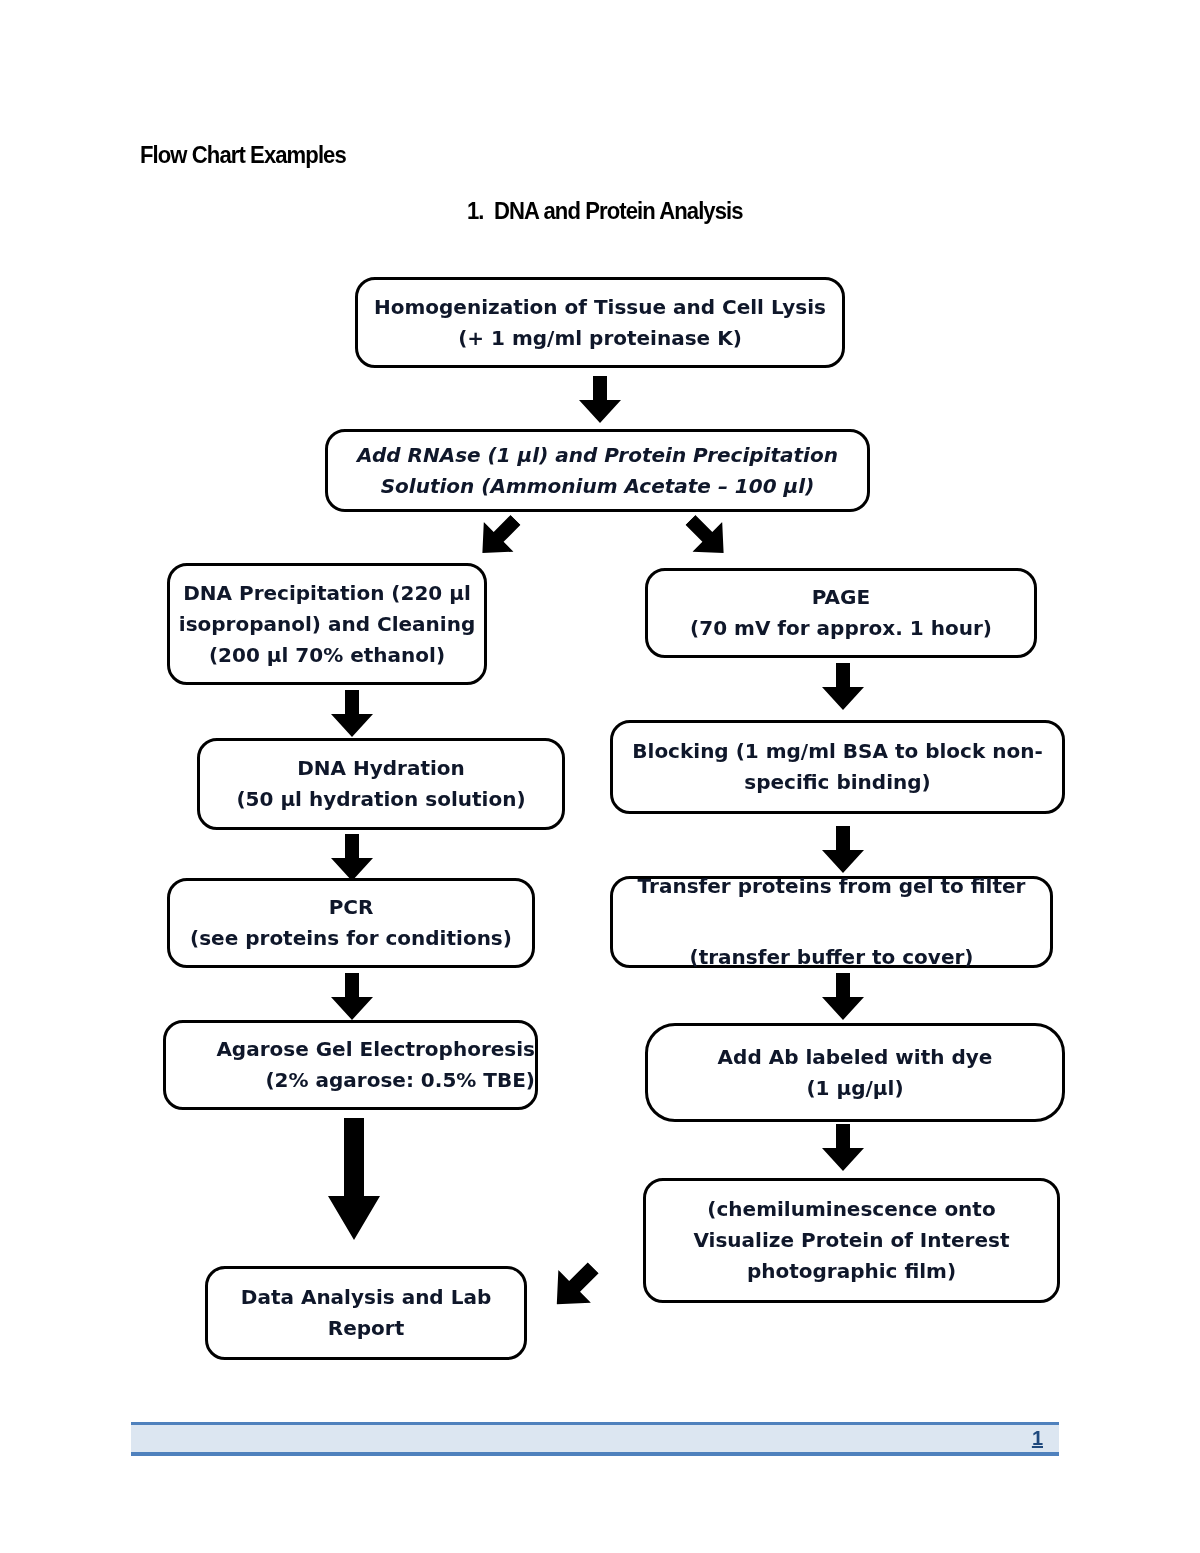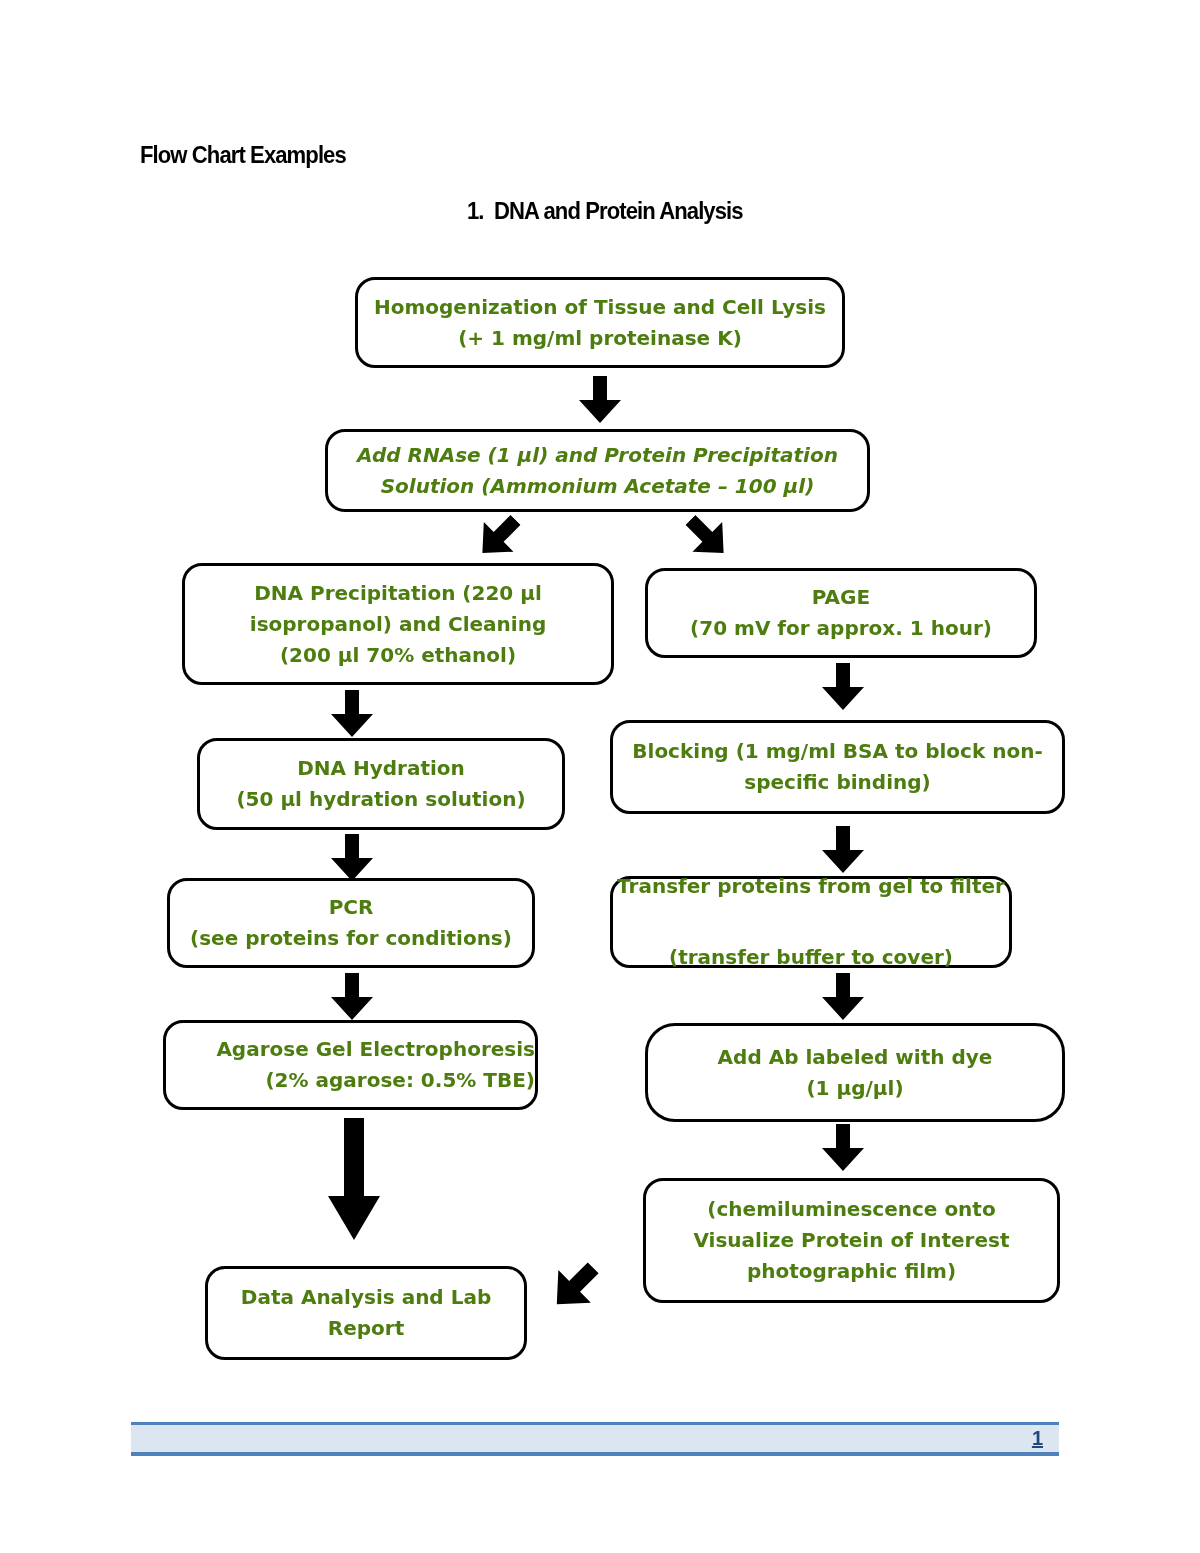--- a/index.html
+++ b/index.html
@@ -27,21 +27,21 @@
     border:3px solid #000000;
     border-radius:20px;
     display:flex;
     flex-direction:column;
     justify-content:center;
     align-items:center;
     text-align:center;
     box-sizing:border-box;
   }
   .fc-line{
-    color:#4d7c0f;
+    color:#0f172a;
     font-weight:bold;
     font-size:20px;
     line-height:31px;
     white-space:nowrap;
   }
   .arrow{position:absolute;}
   .arrow polygon{fill:#000000;}
   .footer-bar{
     position:absolute;
     background:#dce6f1;
@@ -83,21 +83,21 @@
     <div class="fc-line">Solution (Ammonium Acetate – 100 μl)</div>
   </div>
 
   <svg class="arrow" style="left:478px;top:513px;transform:rotate(45deg);" width="42" height="47" viewBox="0 0 42 47">
       <polygon points="14,0 28,0 28,24 42,24 21,47 0,24 14,24"></polygon>
     </svg>
   <svg class="arrow" style="left:686px;top:513px;transform:rotate(-45deg);" width="42" height="47" viewBox="0 0 42 47">
       <polygon points="14,0 28,0 28,24 42,24 21,47 0,24 14,24"></polygon>
     </svg>
 
-  <div class="fc-box" style="left:182px;top:563px;width:432px;height:122px;">
+  <div class="fc-box" style="left:167px;top:563px;width:320px;height:122px;">
     <div class="fc-line">DNA Precipitation (220 μl</div>
     <div class="fc-line">isopropanol) and Cleaning</div>
     <div class="fc-line">(200 μl 70% ethanol)</div>
   </div>
 
   <svg class="arrow" style="left:331px;top:690px;" width="42" height="47" viewBox="0 0 42 47">
       <polygon points="14,0 28,0 28,24 42,24 21,47 0,24 14,24"></polygon>
     </svg>
 
   <div class="fc-box" style="left:167px;top:738px;width:368px;height:92px;margin-left:30px;">
@@ -143,21 +143,21 @@
 
   <div class="fc-box" style="left:610px;top:720px;width:455px;height:94px;">
     <div class="fc-line">Blocking (1 mg/ml BSA to block non-</div>
     <div class="fc-line">specific binding)</div>
   </div>
 
   <svg class="arrow" style="left:822px;top:826px;" width="42" height="47" viewBox="0 0 42 47">
       <polygon points="14,0 28,0 28,24 42,24 21,47 0,24 14,24"></polygon>
     </svg>
 
-  <div class="fc-box" style="left:610px;top:876px;width:402px;height:92px;gap:40px;">
+  <div class="fc-box" style="left:610px;top:876px;width:443px;height:92px;gap:40px;">
     <div class="fc-line">Transfer proteins from gel to filter</div>
     <div class="fc-line">(transfer buffer to cover)</div>
   </div>
 
   <svg class="arrow" style="left:822px;top:973px;" width="42" height="47" viewBox="0 0 42 47">
       <polygon points="14,0 28,0 28,24 42,24 21,47 0,24 14,24"></polygon>
     </svg>
 
   <div class="fc-box" style="left:645px;top:1023px;width:420px;height:99px;border-radius:30px;">
     <div class="fc-line">Add Ab labeled with dye</div>

